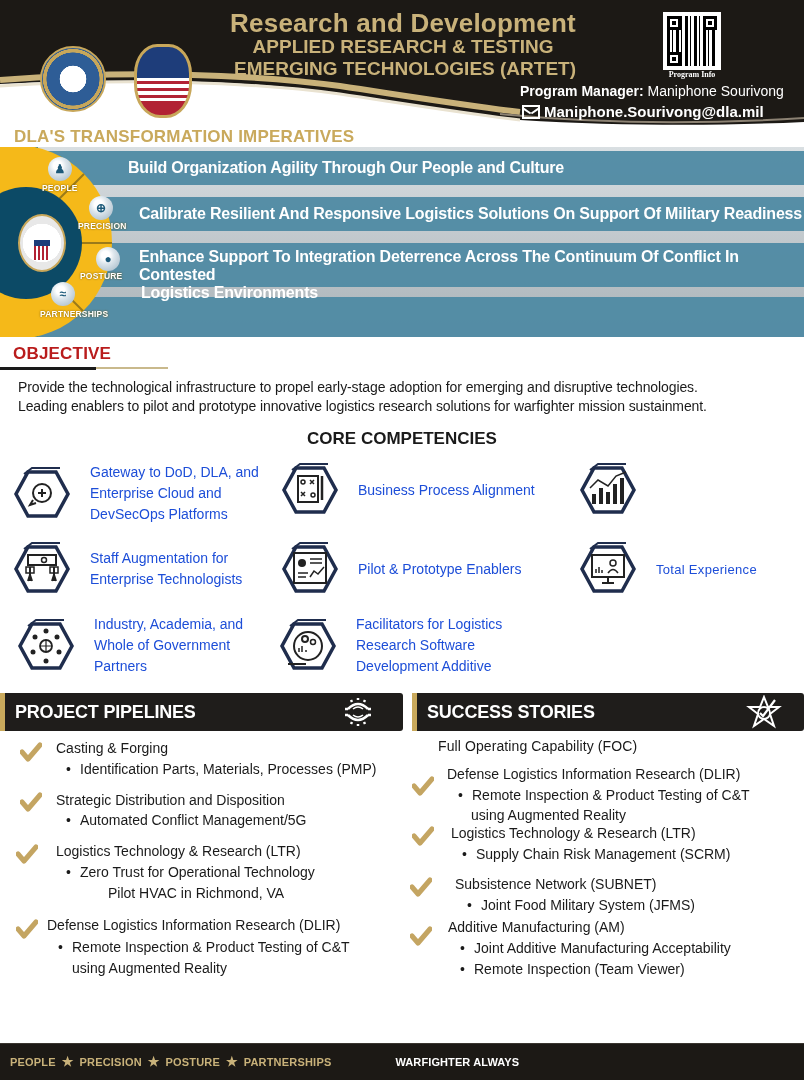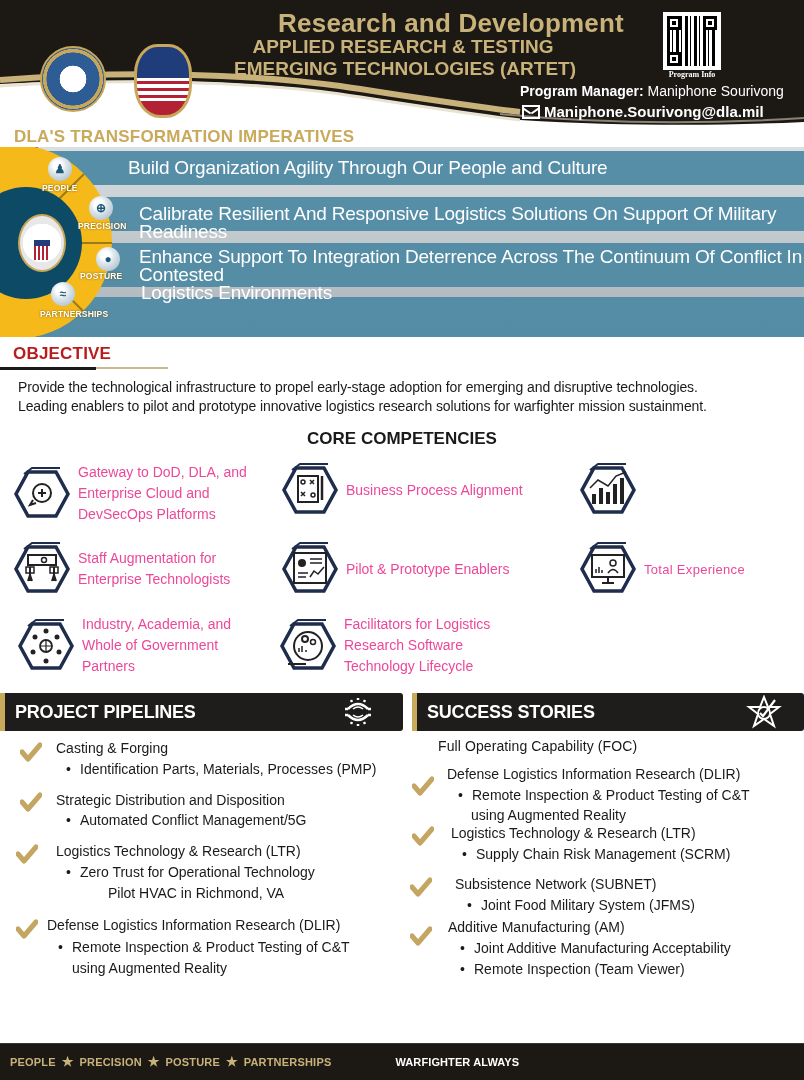--- a/index.html
+++ b/index.html
@@ -2,21 +2,21 @@
 <html><head>
 <meta charset="utf-8">
 <style>
   * { box-sizing: border-box; margin: 0; padding: 0; }
   html, body { width: 804px; height: 1080px; background: #ffffff; overflow: hidden; }
   body { font-family: "Liberation Sans", sans-serif; color: #1a1a1a; position: relative; }
 
   
   .header { position: absolute; left: 0; top: 0; width: 804px; height: 128px; background: #1c1915; overflow: hidden; }
   .header .swoosh { position: absolute; left: 0; top: 0; width: 804px; height: 128px; }
-  .header .title-1 { position: absolute; left: 228px; top: 8px; width: 350px; text-align: center; font-size: 26px; font-weight: bold; color: #c9b27a; letter-spacing: 0.2px; margin-left: 48px; }
+  .header .title-1 { position: absolute; left: 228px; top: 8px; width: 350px; text-align: center; font-size: 26px; font-weight: bold; color: #c9b27a; letter-spacing: 0.2px; }
   .header .title-2 { position: absolute; left: 218px; top: 36px; width: 370px; text-align: center; font-size: 19px; font-weight: bold; color: #c9b27a; }
   .header .title-3 { position: absolute; left: 210px; top: 58px; width: 390px; text-align: center; font-size: 19px; font-weight: bold; color: #c9b27a; }
   .seal { position: absolute; border-radius: 50%; }
   .seal-dod { left: 40px; top: 46px; width: 66px; height: 66px; background: radial-gradient(circle, #fff 0 30%, #2e5d96 31% 60%, #c8a75a 61% 68%, #2e5d96 69% 100%); border: 2px solid #c8a75a; }
   .seal-dla { left: 134px; top: 44px; width: 58px; height: 74px; border-radius: 40% 40% 45% 45%; background: linear-gradient(#1e3d7a 0 45%, #fff 45% 50%, #b22234 50% 55%, #fff 55% 60%, #b22234 60% 65%, #fff 65% 70%, #b22234 70% 75%, #fff 75% 80%, #b22234 80% 100%); border: 3px solid #c8a75a; }
   .qr { position: absolute; left: 663px; top: 12px; width: 58px; height: 58px; background: #fff; padding: 4px; }
   .qr .grid { width: 100%; height: 100%;
      background:
        linear-gradient(90deg, #000 0 20%, transparent 20% 40%, #000 40% 50%, transparent 50% 80%, #000 80% 100%),
        #fff;
@@ -32,42 +32,42 @@
   .email-line { position: absolute; left: 522px; top: 103px; font-size: 15px; font-weight: bold; color: #fff; display: flex; align-items: center; gap: 4px; }
   .mail-icon { width: 18px; height: 14px; border: 2px solid #fff; position: relative; display: inline-block; }
   .mail-icon::before, .mail-icon::after { content: ""; position: absolute; top: 0; width: 10px; height: 2px; background: #fff; }
   .mail-icon::before { left: -1px; transform: rotate(35deg); transform-origin: left top; }
   .mail-icon::after { right: -1px; transform: rotate(-35deg); transform-origin: right top; }
 
   
   .imp-title { position: absolute; left: 14px; top: 127px; font-size: 17px; font-weight: bold; color: #c9a95c; letter-spacing: 0.2px; }
   .imp-wrap { position: absolute; left: 0; top: 147px; width: 804px; height: 190px; background: linear-gradient(180deg, #d9dfe2 0%, #c5ccd0 40%, #aab3b8 100%); overflow: hidden; }
   .imp-band { position: absolute; left: 0; width: 804px; background: #4f8aa3; opacity: 0.95; }
-  .imp-text { position: absolute; color: #ffffff; font-weight: normal; font-size: 19px; line-height: 18px; letter-spacing: -0.2px; }
+  .imp-text { position: absolute; color: #ffffff; font-weight: bold; font-size: 16px; line-height: 18px; letter-spacing: -0.2px; }
   .imp-leftbar { position: absolute; left: 0; top: 0; width: 38px; height: 190px; background: linear-gradient(90deg, #0f5878, #2a7fa3); }
   .imp-wheel { position: absolute; left: -82px; top: -2px; width: 194px; height: 194px; border-radius: 50%; background: #f5b919; overflow: hidden; }
   .imp-wheel .div-line { position: absolute; left: 97px; top: 97px; width: 110px; height: 2px; background: #9a7a1a; transform-origin: left center; }
   .imp-hub { position: absolute; left: -30px; top: 40px; width: 112px; height: 112px; border-radius: 50%; background: #0c4a66; }
   .imp-hub-seal { position: absolute; left: 18px; top: 67px; width: 48px; height: 58px; border-radius: 50%; background: radial-gradient(circle, #fff 0 55%, #e8e8e8 56% 100%); border: 2px solid #c8a75a; }
   .imp-hub-seal .flag { position: absolute; left: 14px; top: 24px; width: 16px; height: 20px; background: repeating-linear-gradient(90deg, #b22234 0 2px, #fff 2px 4px); border-top: 6px solid #1e3d7a; }
   .pill-icon { position: absolute; width: 24px; height: 24px; border-radius: 50%; background: radial-gradient(circle at 40% 35%, #fff 0 20%, #dde6ec 40%, #9db3c2 100%); display: flex; align-items: center; justify-content: center; font-size: 12px; color: #1c5a7a; font-weight: bold; }
   .pill-label { position: absolute; font-size: 8.5px; font-weight: bold; color: #fff; letter-spacing: 0.2px; text-shadow: 0 0 2px #6a4d00; }
 
   
   .obj-title { position: absolute; left: 13px; top: 344px; font-size: 17px; font-weight: bold; color: #b91c1c; letter-spacing: 0.2px; }
   .obj-rule-dark { position: absolute; left: 0; top: 367px; width: 96px; height: 3px; background: #1a1a1a; }
   .obj-rule-gold { position: absolute; left: 96px; top: 367px; width: 72px; height: 2px; background: #c9b98c; }
   .obj-text { position: absolute; left: 18px; top: 378px; width: 780px; font-size: 14px; line-height: 19px; color: #1a1a1a; letter-spacing: -0.1px; }
 
   
   .cc-title { position: absolute; left: 0; top: 429px; width: 804px; text-align: center; font-size: 17px; font-weight: bold; color: #1a1a1a; }
   .cc-item { position: absolute; display: flex; align-items: center; }
   .hex { position: relative; width: 56px; height: 56px; flex: 0 0 56px; }
   .hex svg { position: absolute; left: 0; top: 0; }
-  .cc-label { font-size: 14px; line-height: 21px; color: #ec4899; margin-left: 8px; }
+  .cc-label { font-size: 14px; line-height: 21px; color: #1d4ed8; margin-left: 20px; }
   .cc-label.narrow { font-size: 13px; letter-spacing: 0.3px; }
 
   
   .sec-head { position: absolute; top: 693px; height: 38px; background: #1f1d1b; border-radius: 0 3px 3px 0; }
   .sec-head .accent { position: absolute; left: 0; top: 0; width: 5px; height: 38px; background: #c9a95c; }
   .sec-head .label { position: absolute; left: 15px; top: 9px; font-size: 18px; font-weight: bold; color: #fff; letter-spacing: -0.2px; }
   .sec-head .head-icon { position: absolute; top: 4px; width: 32px; height: 30px; }
 
   
   .li-check { position: absolute; width: 22px; height: 20px; }
@@ -292,21 +292,21 @@
         <circle cx="28" cy="28" r="14" fill="none" stroke="#222" stroke-width="2"></circle>
         <circle cx="25" cy="21" r="3" fill="none" stroke="#222" stroke-width="2"></circle>
         <circle cx="33" cy="24" r="2.5" fill="none" stroke="#222" stroke-width="1.5"></circle>
         <path d="M19,34 v-4 M22,34 v-6 M26,34 v-2" stroke="#222" stroke-width="1.5"></path>
         <path d="M8,46 h18" stroke="#222" stroke-width="2"></path>
       </svg>
   </div>
   <div class="cc-label">
     <div>Facilitators for Logistics</div>
     <div>Research Software</div>
-    <div>Technology Lifecycle</div>
+    <div>Development Additive</div>
   </div>
 </div>
 
 <div class="sec-head" style="left:0;width:403px;">
   <div class="accent"></div>
   <div class="label">PROJECT PIPELINES</div>
   <svg class="head-icon" style="left:342px;" viewBox="0 0 32 30">
     <path d="M6,12 q10,-10 20,0" fill="none" stroke="#fff" stroke-width="2.5"></path>
     <path d="M6,18 q10,10 20,0" fill="none" stroke="#fff" stroke-width="2.5"></path>
     <path d="M3,12 l3,0 M26,12 l3,0 M10,5 l-1,-2 M22,5 l1,-2 M16,3 v-2 M3,18 l3,0 M26,18 l3,0 M10,25 l-1,2 M22,25 l1,2 M16,27 v2" stroke="#fff" stroke-width="2.5"></path>

